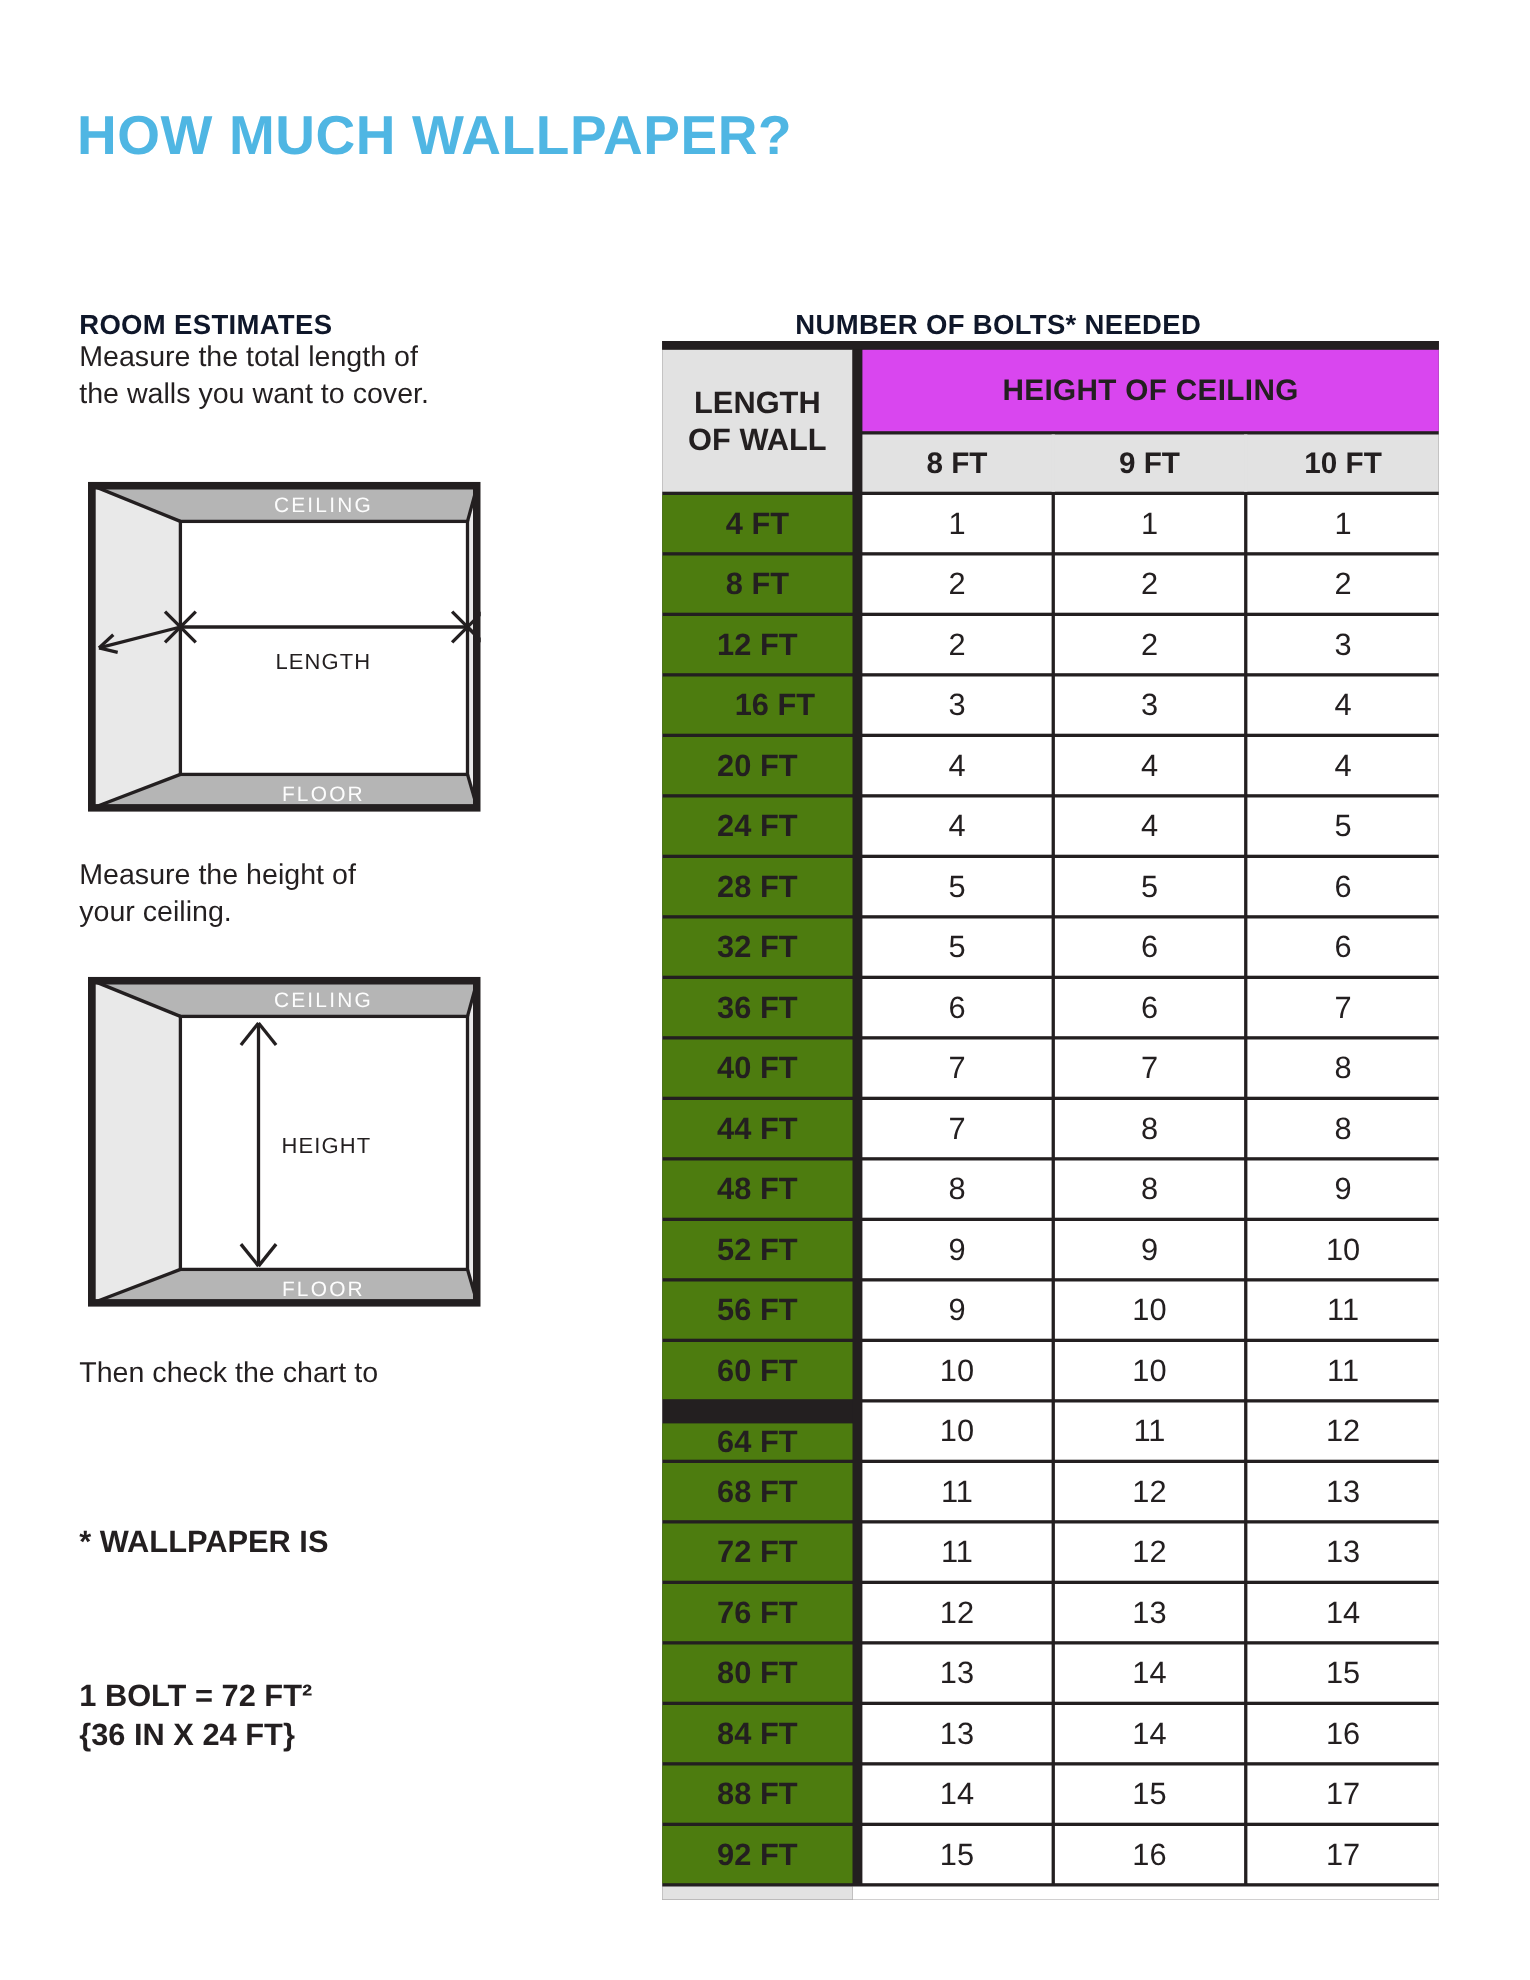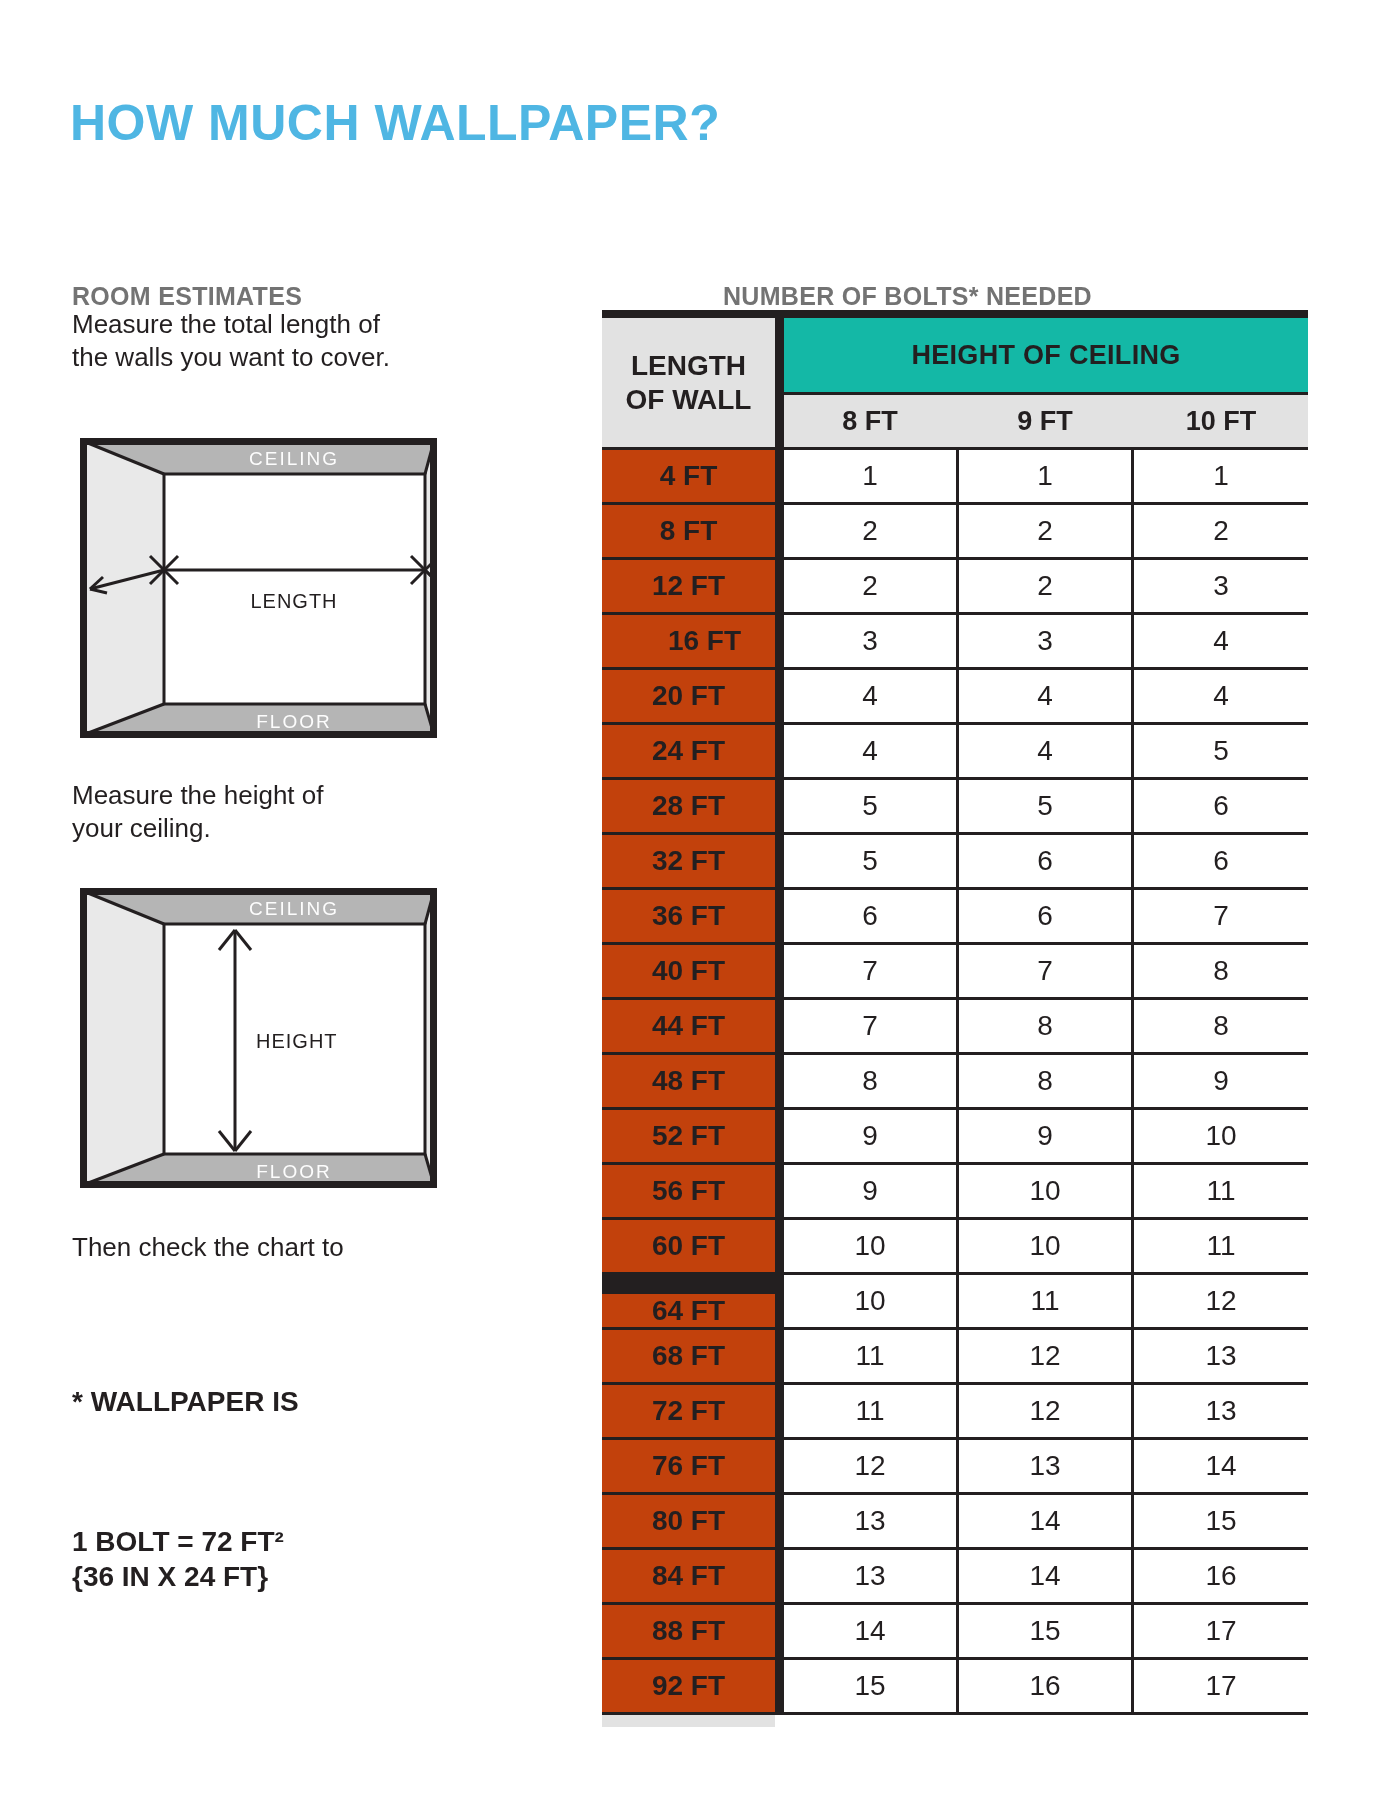--- a/index.html
+++ b/index.html
@@ -9,21 +9,21 @@
     color:#231f20;position:relative;overflow:hidden;
   }
   .abs{position:absolute;}
 
   
   .page-title{
     left:70px;top:60px;font-size:50px;font-weight:bold;
     color:#4fb6e3;letter-spacing:0.5px;white-space:nowrap;
   }
   .sec-heading{
-    font-size:25px;font-weight:bold;color:#737373;letter-spacing:0.3px;white-space:nowrap;
+    font-size:25px;font-weight:bold;color:#0f172a;letter-spacing:0.3px;white-space:nowrap;
   }
   .left-heading{left:72px;top:261px;}
   .table-heading{
     left:602px;top:261px;width:706px;text-align:center;
     padding-right:95px;box-sizing:border-box;
   }
 
   
   .para{font-size:26px;line-height:33px;color:#231f20;}
   .para1{left:72px;top:308px;}
@@ -49,31 +49,31 @@
     background:#231f20;
   }
   .topbar{grid-column:1/-1;grid-row:1;background:#231f20;}
   .corner{
     grid-column:1;grid-row:2/5;background:#e2e2e2;
     display:flex;flex-direction:column;align-items:center;justify-content:center;
     font-weight:bold;font-size:28px;line-height:34px;
   }
   .vdivider{grid-column:2;grid-row:2/52;background:#231f20;}
   .group-h{
-    grid-column:3/8;grid-row:2;background:#14b8a6;
+    grid-column:3/8;grid-row:2;background:#d946ef;
     display:flex;align-items:center;justify-content:center;
     font-weight:bold;font-size:27px;letter-spacing:0.3px;
   }
   .subhead{
     grid-column:3/8;grid-row:4;background:#e2e2e2;
     display:grid;grid-template-columns:172px 3px 172px 3px 174px;
   }
   .sh{display:flex;align-items:center;justify-content:center;font-weight:bold;font-size:27px;}
   .cell{display:flex;align-items:center;justify-content:center;font-size:28px;}
-  .label-cell{background:#c2410c;font-weight:bold;}
+  .label-cell{background:#4d7c0f;font-weight:bold;}
   .value-cell{background:#ffffff;font-weight:normal;}
   .stub{grid-column:1;grid-row:52;background:#e2e2e2;}
   .stub-fill{grid-column:2/-1;grid-row:52;background:#ffffff;}
 
   svg text{font-family:"Liberation Sans","DejaVu Sans",sans-serif;}
 </style>
 </head>
 <body>
 
 <div>

